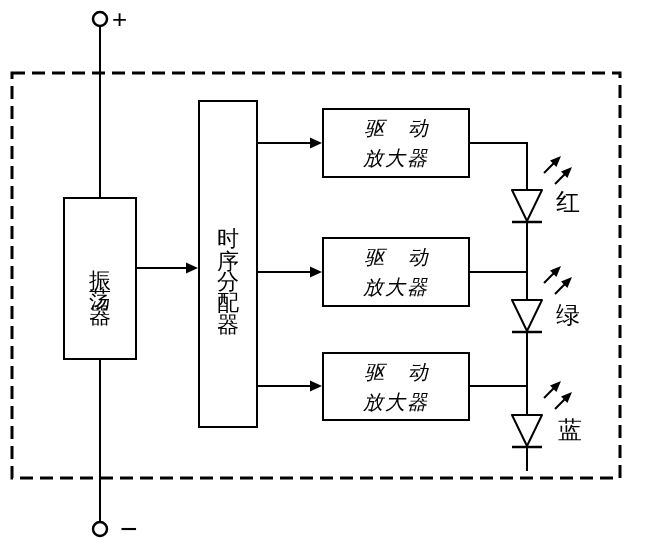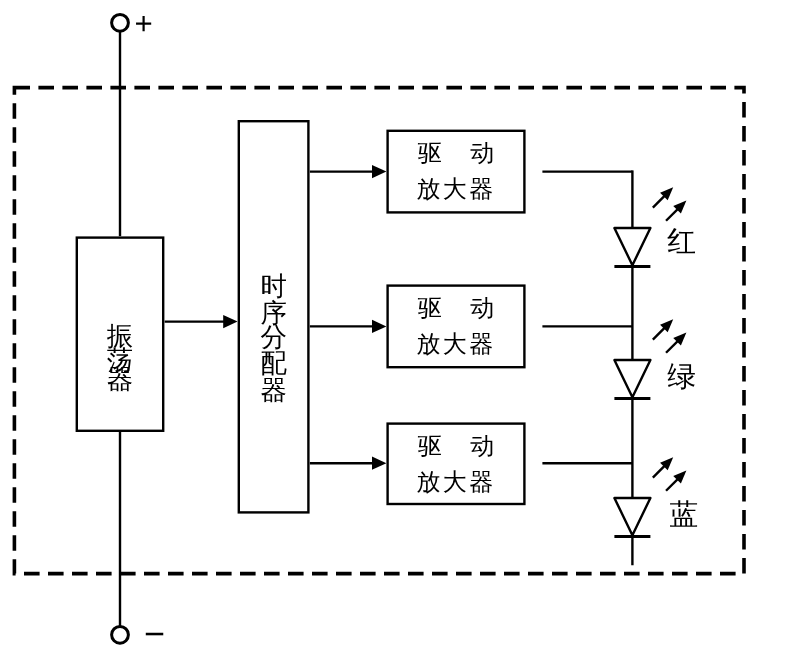--- a/index.html
+++ b/index.html
@@ -25,21 +25,21 @@
   .vtext {
     writing-mode: vertical-rl;
     text-orientation: upright;
     font-size: 22px;
     line-height: 1;
   }
   .osc  { left: 63px;  top: 197px; width: 74px;  height: 163px; }
   .osc .vtext { letter-spacing: 18px; }
   .dist { left: 198px; top: 100px; width: 60px;  height: 328px; }
   .dist .vtext { letter-spacing: 22px; }
-  .amp  { left: 322px; width: 116px; }
+  .amp  { left: 322px; width: 148px; font-style: italic; }
   .amp1 { top: 108px; height: 70px; }
   .amp2 { top: 237px; height: 70px; }
   .amp3 { top: 352px; height: 69px; }
   .amp-text { text-align: center; font-size: 20px; line-height: 1.5; }
   .amp-line1 { word-spacing: 18px; }
   .amp-line2 { letter-spacing: 2px; }
   .float-label { position: absolute; line-height: 1; }
   .plus-label  { left: 112px; top: 6px;   font-size: 26px; }
   .minus-label { left: 120px; top: 514px; font-size: 30px; }
   .led-label   { font-size: 24px; }

